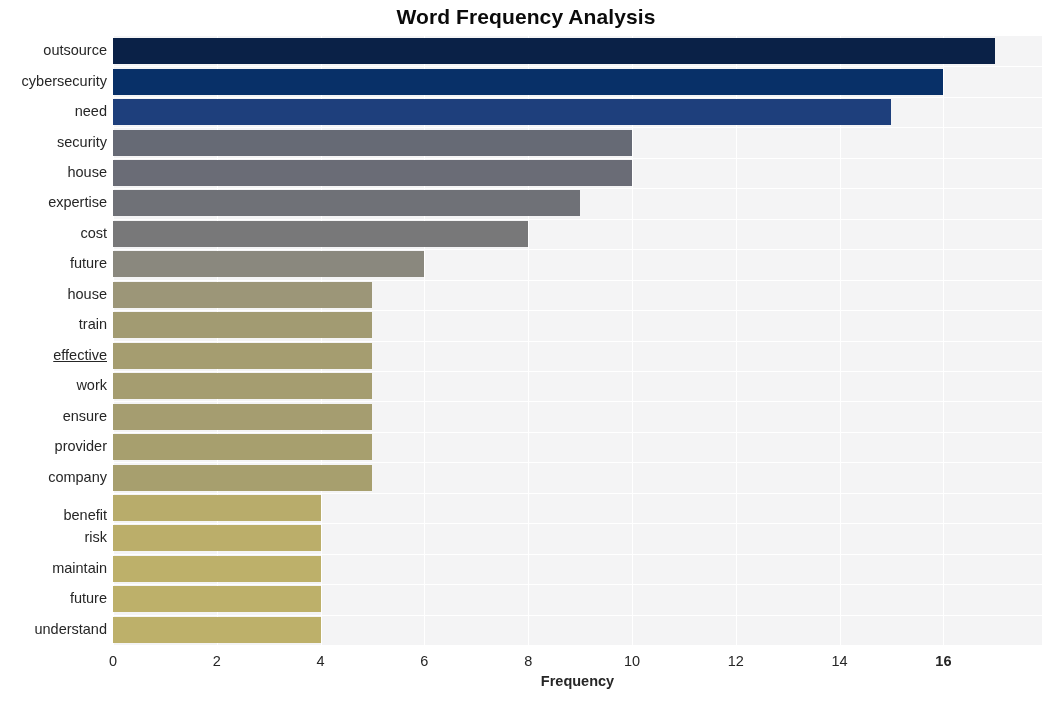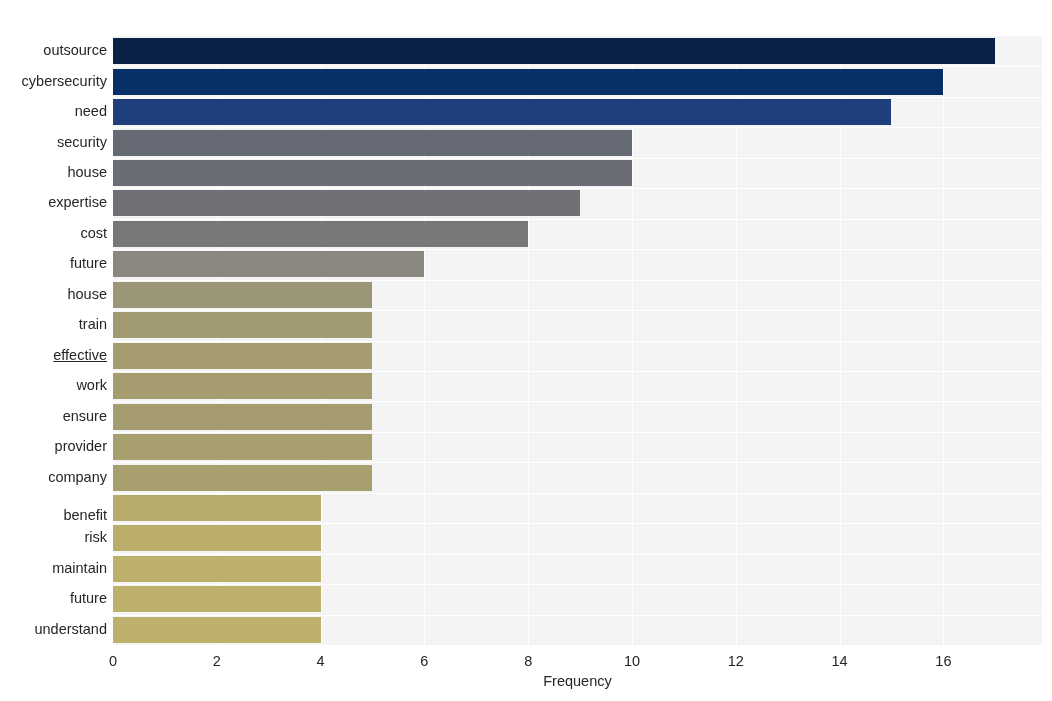--- a/index.html
+++ b/index.html
@@ -109,27 +109,29 @@
   }
 
   #x-axis-label {
     position: absolute;
     left: 113px;
     top: 673px;
     width: 929px;
     text-align: center;
     font-size: 14.5px;
     color: #262626;
+    font-weight: bold;
   }
 </style>
 </head>
 <body>
 
 <div id="chart-root">
 
+  <div id="chart-title">Word Frequency Analysis</div>
 
   <div id="plot-area" style="background: rgb(244, 244, 245);">
       <div class="gridline-v" style="left: 0px;"></div>
       <div class="gridline-v" style="left: 103.799px;"></div>
       <div class="gridline-v" style="left: 207.598px;"></div>
       <div class="gridline-v" style="left: 311.397px;"></div>
       <div class="gridline-v" style="left: 415.196px;"></div>
       <div class="gridline-v" style="left: 518.994px;"></div>
       <div class="gridline-v" style="left: 622.793px;"></div>
       <div class="gridline-v" style="left: 726.592px;"></div>
@@ -240,18 +242,18 @@
 
   <div id="x-axis">
       <div class="xtick" style="left: 113px;">0</div>
       <div class="xtick" style="left: 216.799px;">2</div>
       <div class="xtick" style="left: 320.598px;">4</div>
       <div class="xtick" style="left: 424.397px;">6</div>
       <div class="xtick" style="left: 528.196px;">8</div>
       <div class="xtick" style="left: 631.994px;">10</div>
       <div class="xtick" style="left: 735.793px;">12</div>
       <div class="xtick" style="left: 839.592px;">14</div>
-      <div class="xtick" style="left: 943.391px;">16</div>
+      <div class="xtick" style="left: 943.391px; font-weight: bold;">16</div>
     </div>
 
   <div id="x-axis-label">Frequency</div>
 
 </div>
 
 </body></html>

